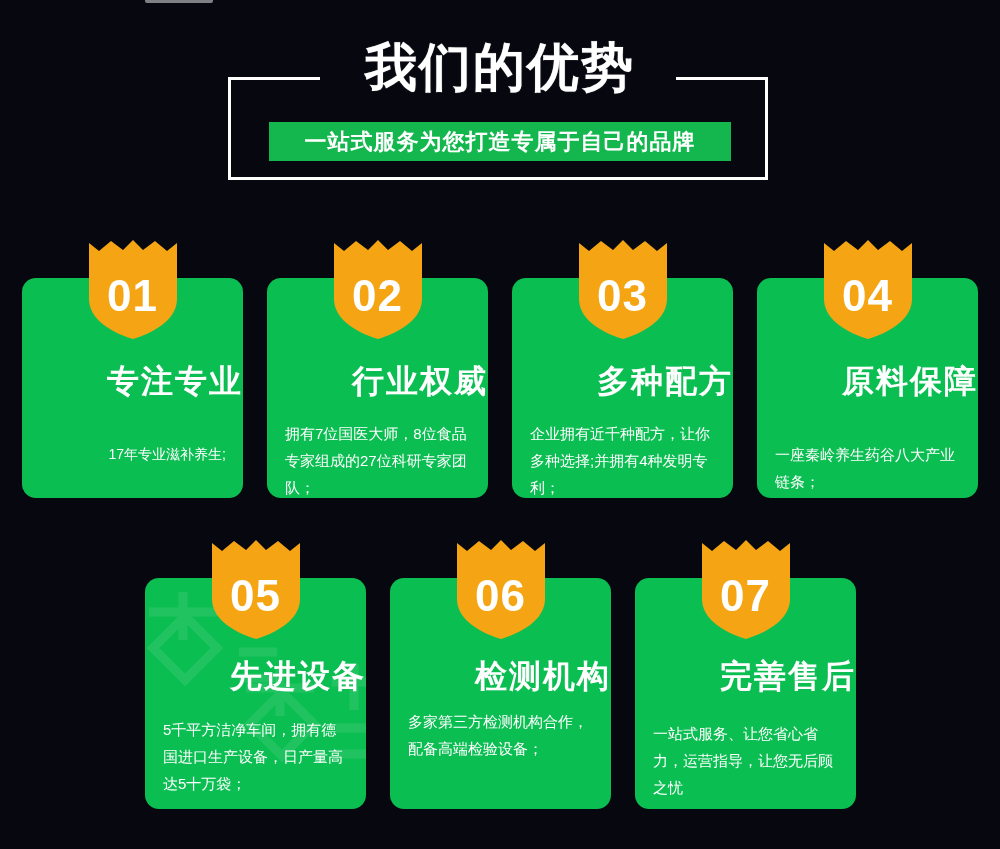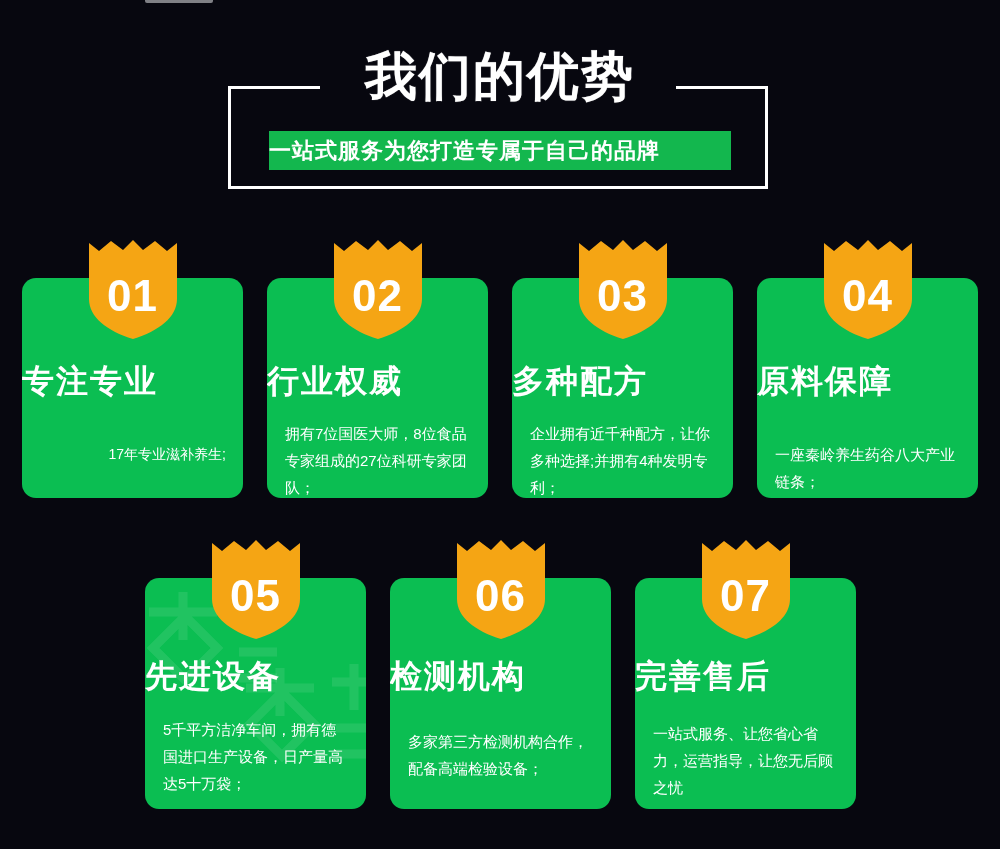--- a/index.html
+++ b/index.html
@@ -23,21 +23,21 @@
     left: 145px;
     width: 68px;
     height: 3px;
     background: rgba(225, 228, 232, 0.55);
     border-radius: 0 0 2px 2px;
   }
 
   
   .header {
     position: absolute;
-    top: 13px;
+    top: 4px;
     left: 0;
     width: 1000px;
     height: 200px;
   }
 
   .header-frame {
     position: absolute;
     left: 228px;
     top: 73px;
     width: 540px;
@@ -73,20 +73,21 @@
 
   .header-banner {
     position: absolute;
     left: 269px;
     top: 118px;
     width: 462px;
     height: 39px;
     background: #13b74e;
     display: flex;
     align-items: center;
+    justify-content: center;
     z-index: 3;
   }
   .header-banner span {
     font-size: 22px;
     line-height: 24px;
     font-weight: bold;
     color: #ffffff;
     letter-spacing: 1px;
   }
 
@@ -156,21 +157,21 @@
     color: #ffffff;
     letter-spacing: 1px;
     margin-top: 24px;
   }
 
   .card-title {
     position: absolute;
     left: 0;
     top: 85px;
     width: 221px;
-    text-align: left;
+    text-align: right;
     font-size: 32px;
     line-height: 36px;
     font-weight: bold;
     color: #ffffff;
     letter-spacing: 2px;
     z-index: 2;
   }
   .row-2 .card-title { top: 80px; }
 
   .card-desc {
@@ -183,21 +184,21 @@
     color: #ffffff;
     text-align: left;
     z-index: 2;
     word-break: break-all;
   }
   .row-2 .card-desc { top: 138px; }
 
   
   .card-slot[data-index="0"] .card-desc { top: 163px; font-size: 14px; text-align: right; }
   .card-slot[data-index="3"] .card-desc { top: 163px; }
-  .card-slot[data-index="5"] .card-desc { top: 150px; }
+  .card-slot[data-index="5"] .card-desc { top: 132px; font-family: Liberation Mono, monospace; }
   .card-slot[data-index="6"] .card-desc { top: 142px; }
 </style>
 </head>
 <body>
 
 <div class="top-sliver"></div>
 
 <div class="header">
   <div class="header-frame"></div>
   <div class="header-title">我们的优势</div>

